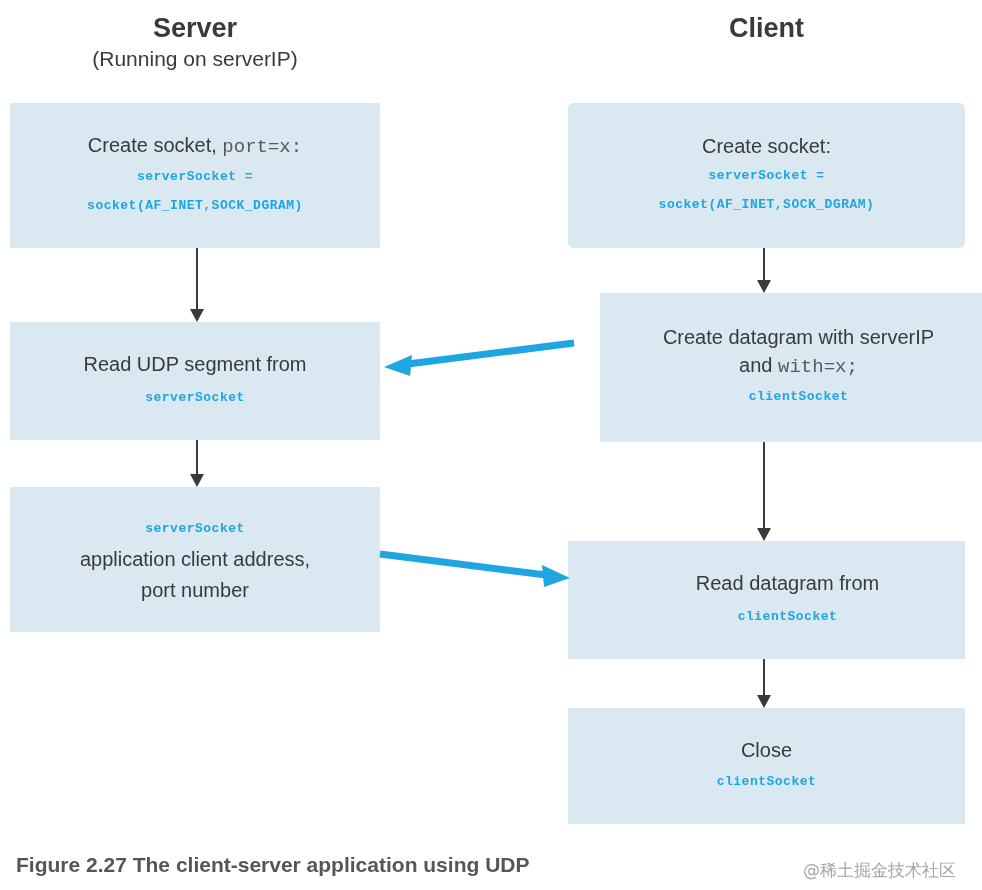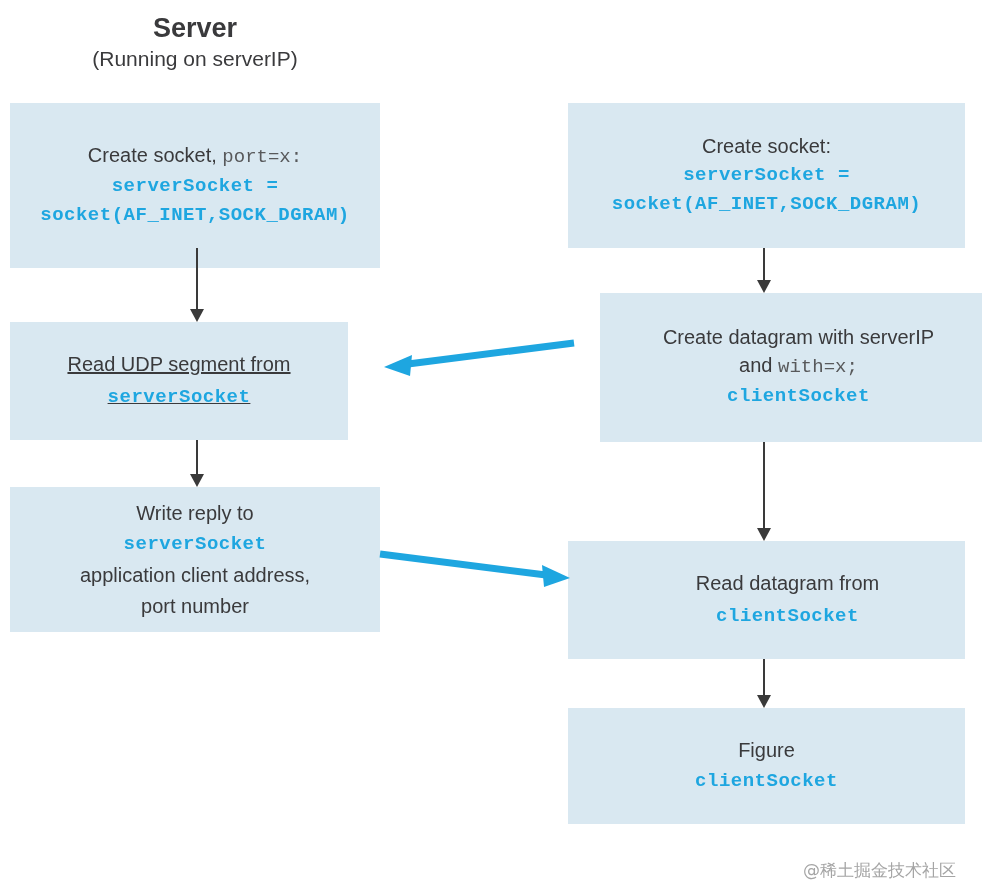--- a/index.html
+++ b/index.html
@@ -39,35 +39,35 @@
     justify-content: center;
     align-items: center;
     text-align: center;
     font-size: 20px;
     color: var(--text-dark);
   }
   .line { line-height: 29px; white-space: nowrap; }
   .code {
     font-family: "Liberation Mono", "DejaVu Sans Mono", monospace;
     font-weight: 700;
-    font-size: 19px;
+    font-size: 13px;
     letter-spacing: 0.5px;
     color: var(--code-blue);
   }
   .mono {
     font-family: "Liberation Mono", "DejaVu Sans Mono", monospace;
     font-weight: 400;
     font-size: 19px;
     color: var(--mono-gray);
   }
 
-  .box-s1 { left: 10px;  top: 103px; width: 370px; height: 165px; }
-  .box-s2 { left: 10px;  top: 322px; width: 338px; height: 118px; text-decoration: underline; }
+  .box-s1 { left: 10px;  top: 103px; width: 370px; height: 145px; }
+  .box-s2 { left: 10px;  top: 322px; width: 370px; height: 118px; }
   .box-s3 { left: 10px;  top: 487px; width: 370px; height: 145px; }
-  .box-c1 { left: 568px; top: 103px; width: 397px; height: 145px; }
+  .box-c1 { left: 568px; top: 103px; width: 397px; height: 145px; border-radius: 6px; }
   .box-c2 { left: 568px; top: 293px; width: 397px; height: 149px; margin-left: 32px; }
   .box-c3 { left: 568px; top: 541px; width: 397px; height: 118px; padding-left: 42px; }
   .box-c4 { left: 568px; top: 708px; width: 397px; height: 116px; }
 
   
   .varrow { position: absolute; width: 14px; display: flex; flex-direction: column; align-items: center; }
   .varrow .shaft { width: 2px; background: var(--arrow-dark); }
   .varrow .head {
     width: 0; height: 0;
     border-left: 7px solid transparent;
@@ -107,34 +107,36 @@
 </style>
 </head>
 <body>
 
 <div class="canvas">
 
   <div class="col-header hdr-server">
     <div class="title">Server</div>
     <div class="subtitle">(Running on serverIP)</div>
   </div>
+  <div class="col-header hdr-client">
+    <div class="title">Client</div>
+  </div>
 
   <div class="box box-s1">
     <div class="line"><span>Create socket, </span><span class="mono">port=x:</span></div>
     <div class="line code">serverSocket =</div>
     <div class="line code">socket(AF_INET,SOCK_DGRAM)</div>
   </div>
 
   <div class="box box-s2" style="--lh:33px">
     <div class="line" style="line-height:33px">Read UDP segment from</div>
     <div class="line code" style="line-height:33px">serverSocket</div>
   </div>
 
   <div class="box box-s3">
-    <div class="line" style="line-height:31px">Write reply to</div>
     <div class="line code" style="line-height:31px">serverSocket</div>
     <div class="line" style="line-height:31px">application client address,</div>
     <div class="line" style="line-height:31px">port number</div>
   </div>
 
   <div class="box box-c1">
     <div class="line">Create socket:</div>
     <div class="line code">serverSocket =</div>
     <div class="line code">socket(AF_INET,SOCK_DGRAM)</div>
   </div>
@@ -144,21 +146,21 @@
     <div class="line" style="line-height:28px"><span>and </span><span class="mono">with=x;</span></div>
     <div class="line code" style="line-height:31px">clientSocket</div>
   </div>
 
   <div class="box box-c3" style="--lh:33px">
     <div class="line" style="line-height:33px">Read datagram from</div>
     <div class="line code" style="line-height:33px">clientSocket</div>
   </div>
 
   <div class="box box-c4">
-    <div class="line" style="line-height:31px">Figure</div>
+    <div class="line" style="line-height:31px">Close</div>
     <div class="line code" style="line-height:31px">clientSocket</div>
   </div>
 
   <div class="varrow va-s1">
       <div class="shaft"></div>
       <div class="head"></div>
     </div>
   <div class="varrow va-s2">
       <div class="shaft"></div>
       <div class="head"></div>
@@ -178,15 +180,16 @@
 
   <svg class="blue-arrow ba-1" width="198" height="44">
     <line x1="196" y1="9" x2="30" y2="30"></line>
     <polygon class="ah" points="6,33 34,21 32,42"></polygon>
   </svg>
   <svg class="blue-arrow ba-2" width="200" height="46">
     <line x1="4" y1="10" x2="170" y2="31"></line>
     <polygon class="ah" points="194,34 166,21 168,43"></polygon>
   </svg>
 
+  <div class="caption">Figure 2.27 The client-server application using UDP</div>
   <div class="watermark">@稀土掘金技术社区</div>
 
 </div>
 
 </body></html>

